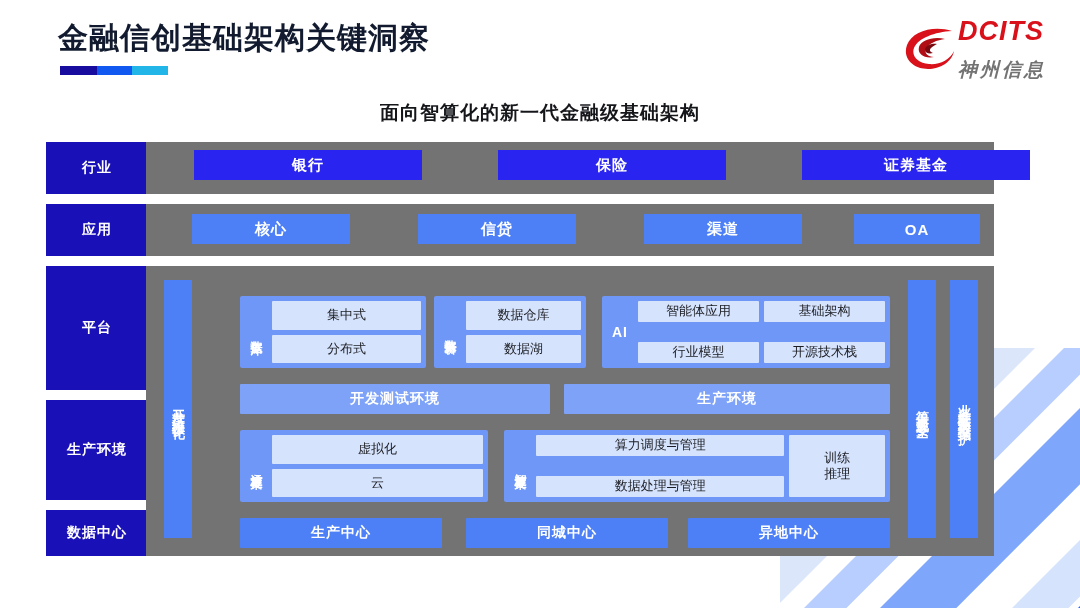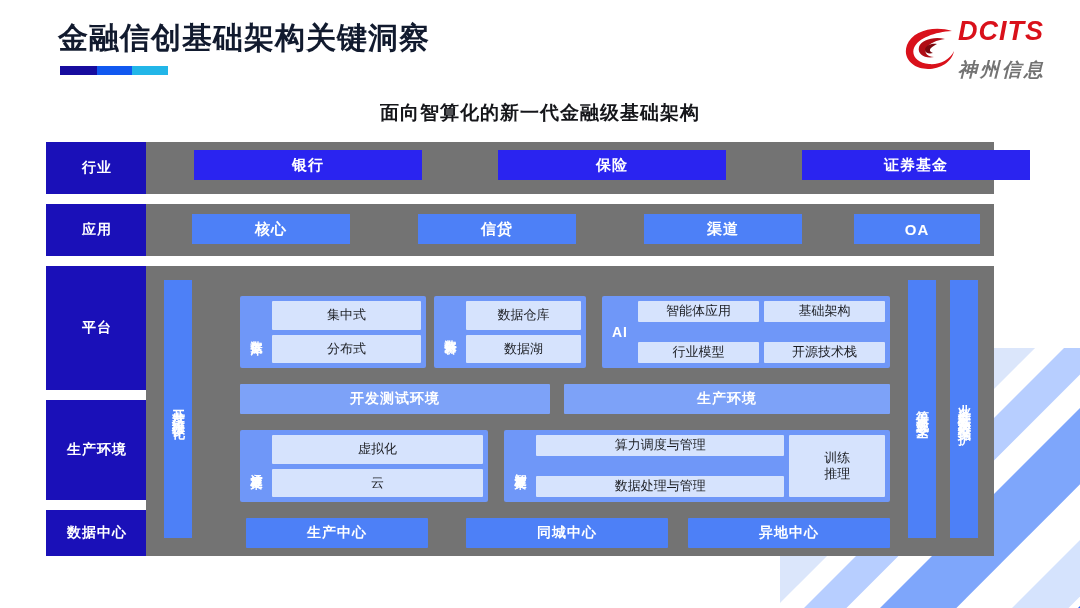--- a/index.html
+++ b/index.html
@@ -204,19 +204,19 @@
             <div class="cell">算力调度与管理</div>
             <div class="cell">数据处理与管理</div>
           </div>
           <div class="col" style="flex:1">
             <div class="cell" style="white-space:pre-line">训练
 推理</div>
           </div>
         </div>
       </div>
 
-      <div class="dcbar" style="left:100px;top:252px;width:182px;height:30px">生产中心</div>
+      <div class="dcbar" style="left:94px;top:252px;width:202px;height:30px">生产中心</div>
       <div class="dcbar" style="left:320px;top:252px;width:202px;height:30px">同城中心</div>
       <div class="dcbar" style="left:542px;top:252px;width:202px;height:30px">异地中心</div>
 
     </div>
   </div>
 </div>
 
 </body></html>

